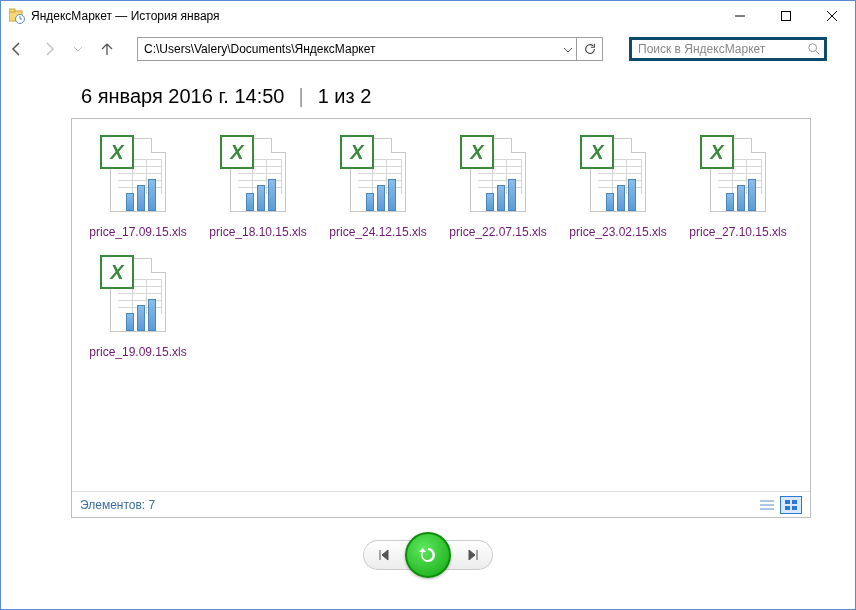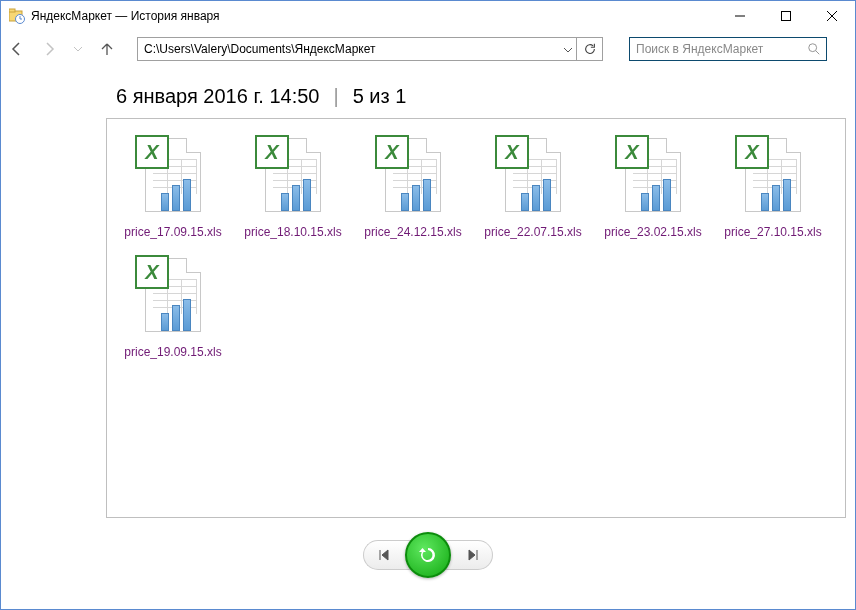--- a/index.html
+++ b/index.html
@@ -13,26 +13,26 @@
 
 .navbar { height: 36px; display: flex; align-items: center; padding: 0 8px; gap: 16px; }
 .nav-icon-btn { width: 24px; height: 24px; display: flex; align-items: center; justify-content: center; cursor: pointer; }
 .nav-icon-btn.disabled { opacity: 0.35; cursor: default; }
 .addr-group { display: flex; align-items: center; margin-left: 6px; }
 .addr-input { width: 440px; height: 24px; border: 1px solid #a0a0a0; font-size: 12px; padding: 0 20px 0 6px; }
 .addr-wrap { position: relative; }
 .addr-dd { position: absolute; right: 4px; top: 4px; }
 .refresh-btn { width: 26px; height: 24px; border: 1px solid #a0a0a0; border-left: none; display: flex; align-items: center; justify-content: center; cursor: pointer; }
 .search-wrap { position: relative; margin-left: 10px; }
-.search-input { width: 198px; height: 24px; border: 1px solid #0c4a6e; font-size: 12px; padding: 0 24px 0 6px; color: #888; }
+.search-input { width: 198px; height: 24px; border: 3px solid #0c4a6e; font-size: 12px; padding: 0 24px 0 6px; color: #888; }
 .search-input::placeholder { color: #888; }
 .search-icon-in { position: absolute; right: 6px; top: 5px; }
 .right-icons { display: flex; gap: 4px; margin-left: 6px; }
 
-.content { padding: 18px 30px 0 32px; margin-left: 21px; }
+.content { padding: 18px 30px 0 18px; }
 .heading { font-size: 20px; font-weight: 300; color: #000; display: flex; align-items: center; gap: 14px; margin-left: 62px; margin-bottom: 10px; }
 .heading .sep { color: #999; font-weight: 300; }
 
 .file-panel { border: 1px solid #bfbfbf; width: 740px; height: 400px; margin-left: 52px; position: relative; background: #fff; }
 .file-grid { display: flex; flex-wrap: wrap; padding: 14px 6px; gap: 0; }
 .file-item { width: 120px; display: flex; flex-direction: column; align-items: center; margin-bottom: 14px; cursor: pointer; }
 .file-icon-wrap { width: 80px; height: 90px; position: relative; }
 .page-shape { position: absolute; left: 12px; top: 5px; width: 56px; height: 74px; background: #fff; border: 1px solid #c8c8c8; }
 .page-shape::before { content: ""; position: absolute; right: -1px; top: -1px; width: 14px; height: 14px; background: #fff; border-left: 1px solid #c8c8c8; border-bottom: 1px solid #c8c8c8; transform: none; }
 .page-shape::after { content: ""; position: absolute; right: -1px; top: -1px; width: 0; height: 0; border-top: 14px solid #fff; border-left: 14px solid transparent; }
@@ -158,21 +158,21 @@
           </g>
         </svg>
     </div>
   </div>
 </div>
 
 <div class="content">
   <div class="heading">
     <span>6 января 2016 г. 14:50</span>
     <span class="sep">|</span>
-    <span>5 из 1</span>
+    <span>1 из 2</span>
   </div>
 
   <div class="file-panel">
     <div class="file-grid" id="file-grid">
         <div class="file-item">
     <div class="file-icon-wrap">
       <div class="page-shape"></div>
       <div class="grid-lines">
         <div class="glrow">
                 <div class="glcell"></div>
@@ -451,20 +451,42 @@
               <div class="bar b2"></div>
               <div class="bar b3"></div>
             </div>
       <div class="excel-badge">
               <span class="xchar">X</span>
             </div>
     </div>
     <div class="file-label">price_19.09.15.xls</div>
         </div>
       </div>
+    <div class="panel-footer">
+      <span class="footer-text">Элементов: 7</span>
+      <div class="view-toggles">
+        <div class="vt">
+          <svg width="14" height="12" viewBox="0 0 14 12">
+              <g stroke="#5a8ad0">
+                <line x1="0" y1="2" x2="14" y2="2"></line>
+                <line x1="0" y1="6" x2="14" y2="6"></line>
+                <line x1="0" y1="10" x2="14" y2="10"></line>
+              </g>
+            </svg>
+        </div>
+        <div class="vt active">
+          <svg width="14" height="12" viewBox="0 0 14 12">
+              <rect x="1" y="1" width="5" height="4" fill="#2a79d7"></rect>
+              <rect x="8" y="1" width="5" height="4" fill="#2a79d7"></rect>
+              <rect x="1" y="7" width="5" height="4" fill="#2a79d7"></rect>
+              <rect x="8" y="7" width="5" height="4" fill="#2a79d7"></rect>
+            </svg>
+        </div>
+      </div>
+    </div>
   </div>
 </div>
 
 <div class="bottom-controls">
   <div class="pager-btn left">
     <svg width="14" height="14" viewBox="0 0 14 14">
         <path d="M4 2v10M12 2L6 7l6 5z" fill="#555" stroke="#555"></path>
       </svg>
   </div>
   <div class="restore-btn">

